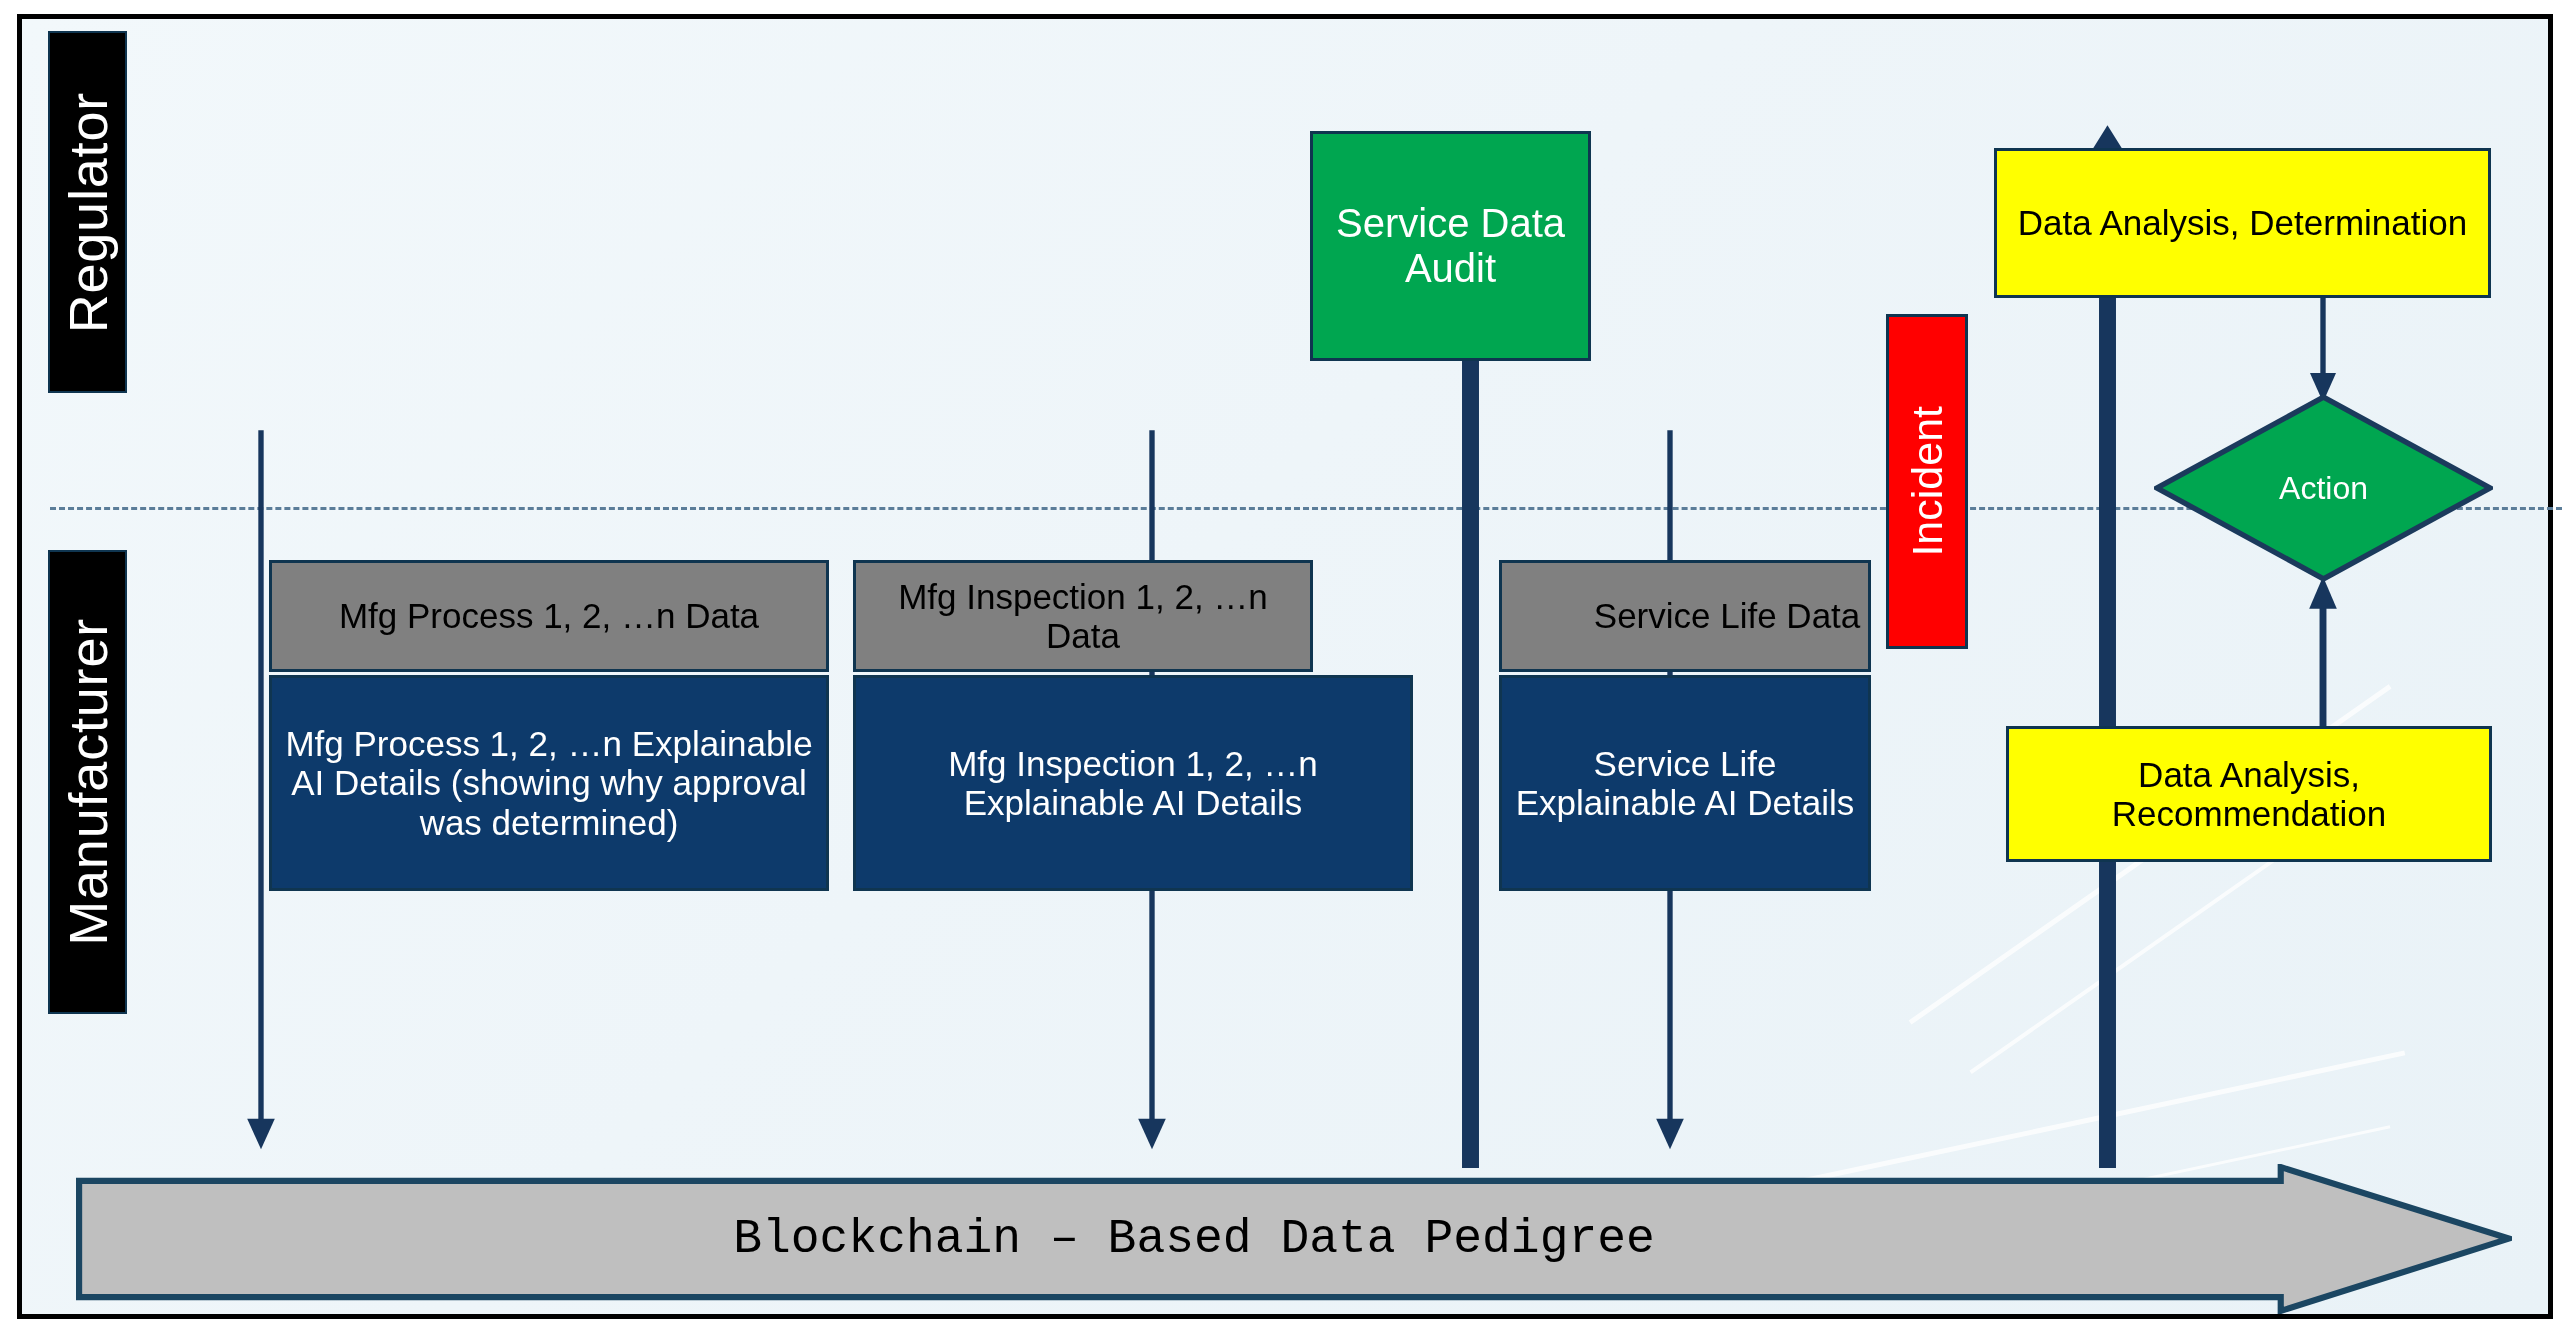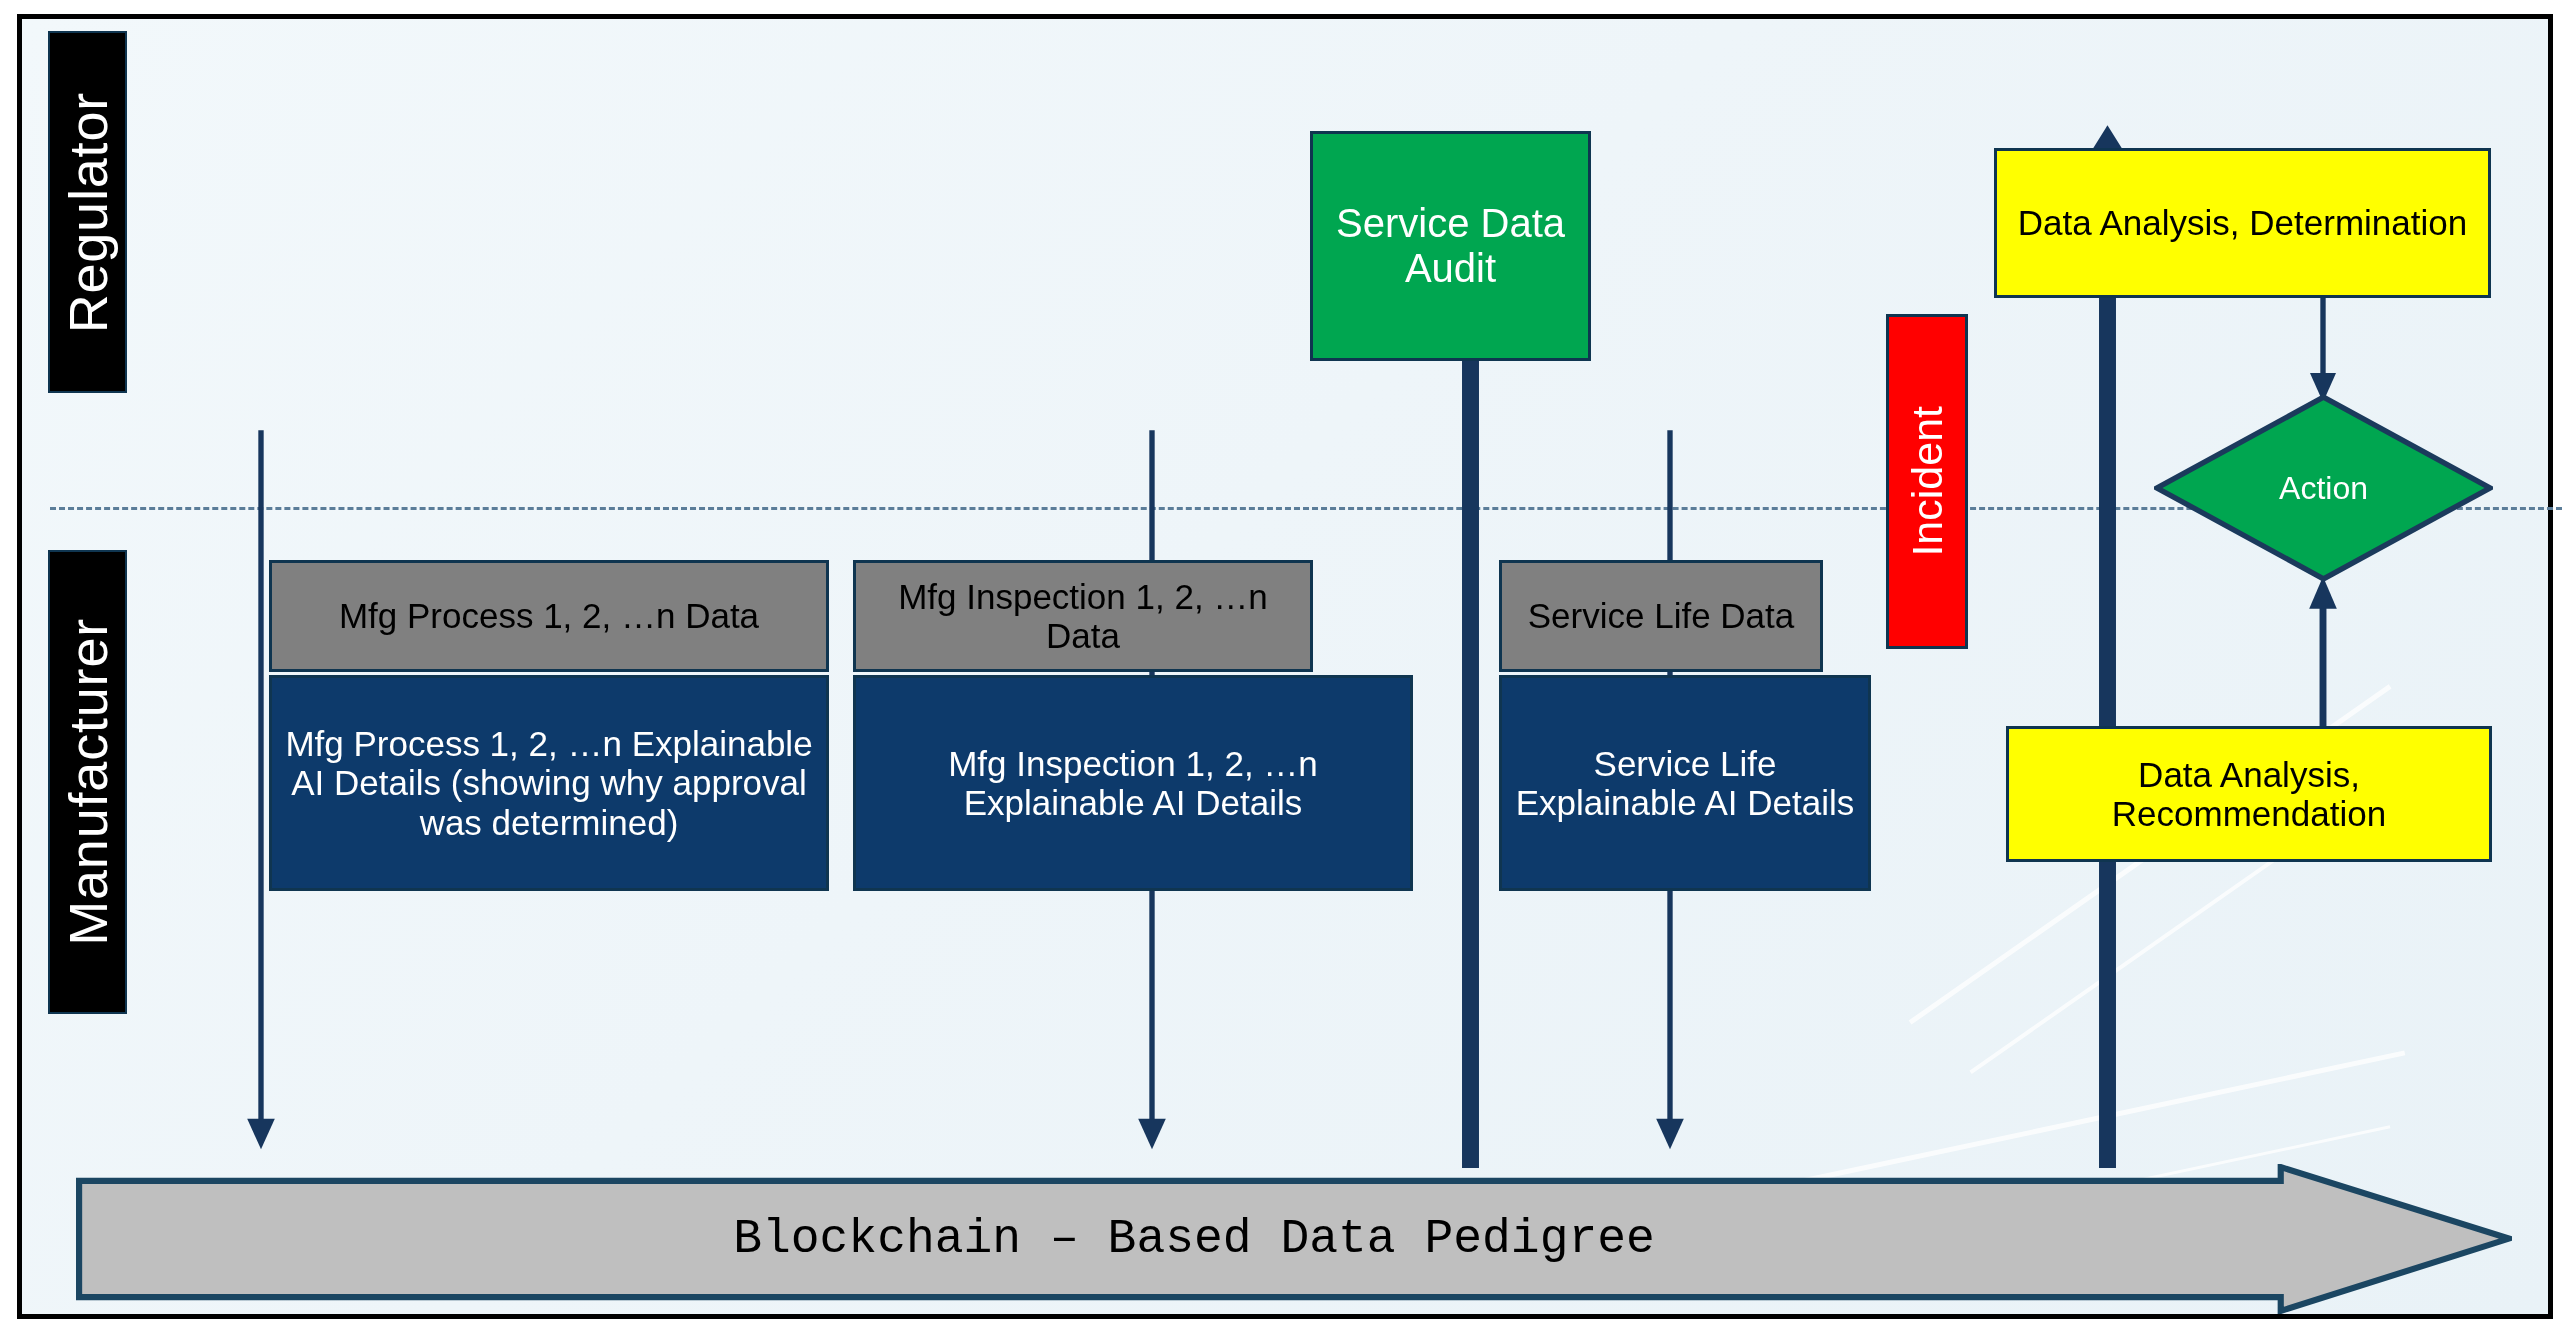--- a/index.html
+++ b/index.html
@@ -231,21 +231,21 @@
       <span class="lbl">Mfg Process 1, 2, …n Explainable AI Details (showing why approval was determined)</span>
     </div>
 
     <div class="node node-gray" style="left:831px; top:541px; width:460px; height:112px;">
       <span class="lbl">Mfg Inspection 1, 2, …n Data</span>
     </div>
     <div class="node node-navy" style="left:831px; top:656px; width:560px; height:216px;">
       <span class="lbl">Mfg Inspection 1, 2, …n Explainable AI Details</span>
     </div>
 
-    <div class="node node-gray" style="left:1477px; top:541px; width:324px; height:112px;">
+    <div class="node node-gray" style="left:1477px; top:541px; width:372px; height:112px;text-align:right;">
       <span class="lbl">Service Life Data</span>
     </div>
     <div class="node node-navy" style="left:1477px; top:656px; width:372px; height:216px;">
       <span class="lbl">Service Life Explainable AI Details</span>
     </div>
 
     <div id="blockchain">
       <svg viewBox="0 0 3160 195" preserveAspectRatio="none">
         <polygon points="4,22 2860,22 2860,4 3156,97 2860,191 2860,173 4,173" fill="#bfbfbf" stroke="#1b4662" stroke-width="8" stroke-linejoin="miter"></polygon>
       </svg>

